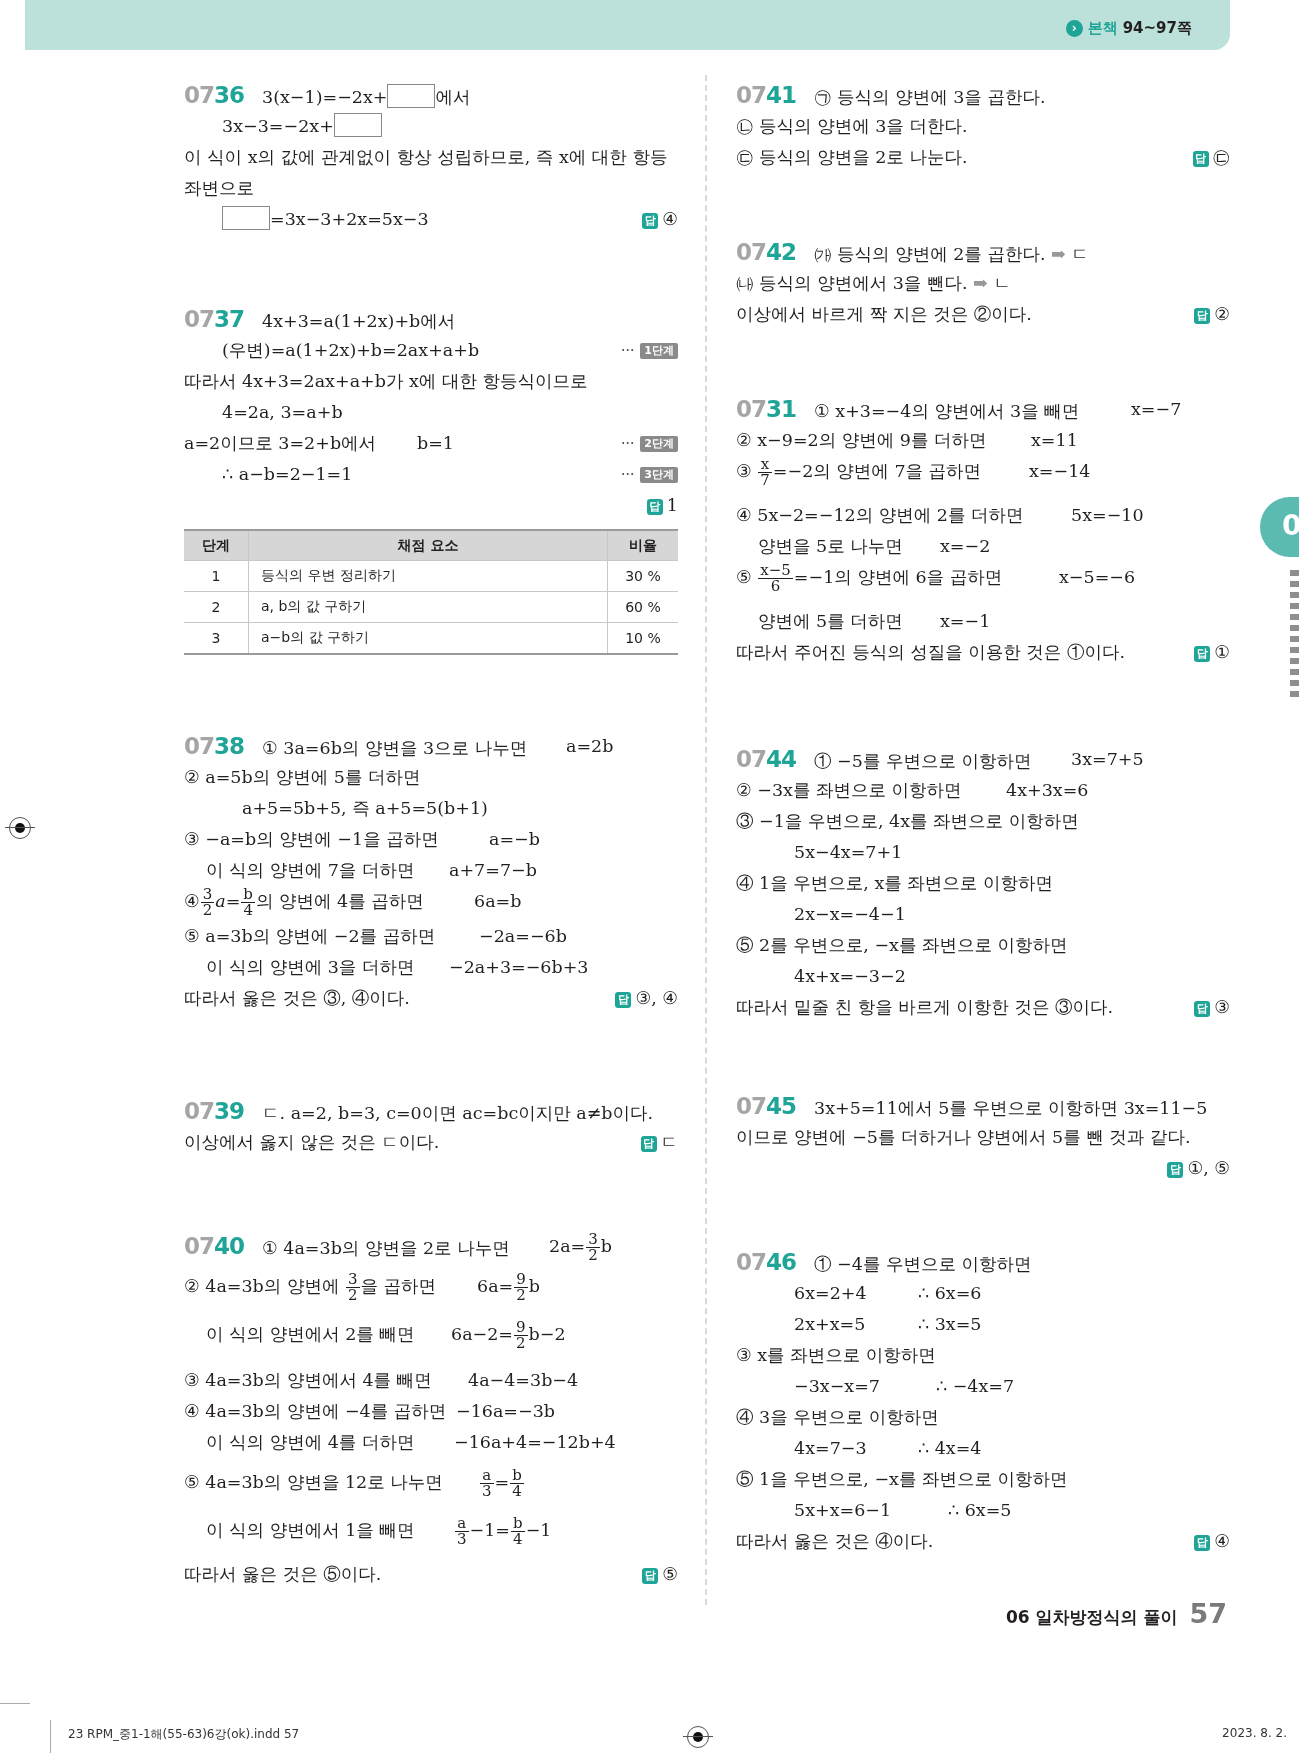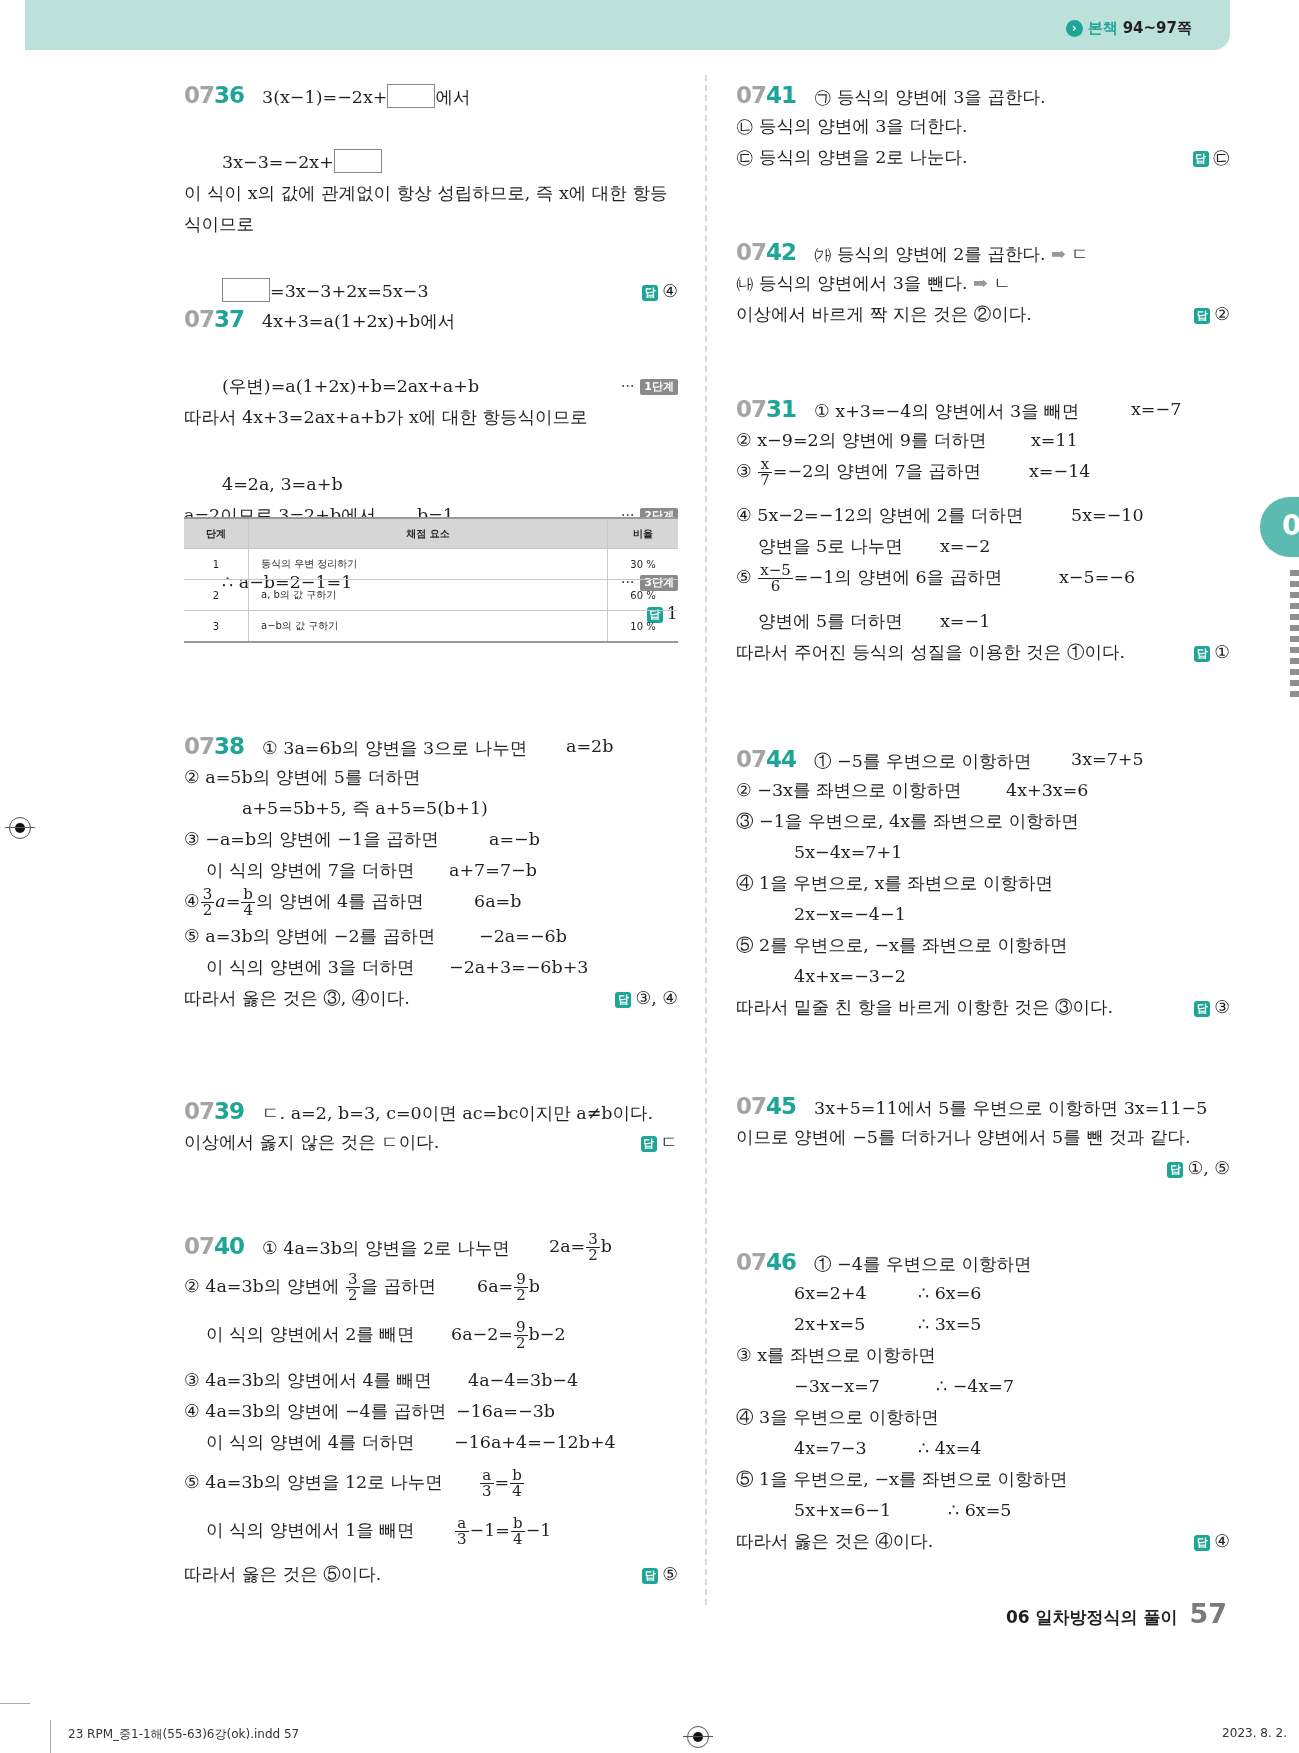--- a/index.html
+++ b/index.html
@@ -17,37 +17,37 @@
               border-radius:30px 0 0 30px; }
   .side-tab span { position:absolute; left:22px; top:12px; color:#fff; font-family:"DejaVu Sans",sans-serif;
                    font-weight:bold; font-size:28px; }
   .side-text { position:absolute; left:1290px; top:570px; width:9px; height:130px;
                background:repeating-linear-gradient(#333 0 6px, transparent 6px 11px); opacity:.55; }
   .problem { position:absolute; font-size:17.5px; line-height:31px; }
   .line { white-space:nowrap; position:relative; height:31px; }
   .num { font-family:"DejaVu Sans","Liberation Sans",sans-serif; font-weight:bold; font-size:23px;
          letter-spacing:-1px; margin-right:18px; }
   .num .g { color:#a5a5a5; } .num .t { color:#1fa597; }
-  .ind1 { padding-left:38px;margin-top:36px; } .ind2 { padding-left:22px; } .ind3 { padding-left:58px; }
+  .ind1 { padding-left:38px; } .ind2 { padding-left:22px; } .ind3 { padding-left:58px; }
   .ans { position:absolute; right:0; top:0; white-space:nowrap; }
   .ans-badge { display:inline-block; width:16px; height:16px; background:#1fa597; border-radius:3px;
                color:#fff; font-family:"DejaVu Sans",sans-serif; font-size:11px; line-height:16px;
                text-align:center; font-weight:bold; vertical-align:1px; margin-right:4px; }
   .res { position:absolute; top:0; white-space:nowrap; }
   .blank { display:inline-block; width:46px; height:22px; border:1px solid #888; vertical-align:-5px; }
   .step { position:absolute; right:0; top:0; white-space:nowrap; font-size:14px; color:#444; }
   .step-badge { display:inline-block; background:#8a8a8a; color:#fff; font-family:"DejaVu Sans",sans-serif;
                 font-size:11px; font-weight:bold; padding:0 4px; height:16px; line-height:16px;
                 border-radius:2px; margin-left:6px; vertical-align:1px; }
   i { font-style:italic; }
   .frac { display:inline-block; vertical-align:middle; text-align:center; font-size:15px; line-height:15px; margin:0 1px; }
   .frac .n { display:block; border-bottom:1px solid #231f20; padding:0 2px; }
   .frac .d { display:block; padding:0 2px; }
-  table.score { position:absolute; left:184px; top:517px; width:494px; border-collapse:collapse;
-                font-family:"DejaVu Sans","Liberation Sans",sans-serif; font-size:10px; }
+  table.score { position:absolute; left:184px; top:529px; width:494px; border-collapse:collapse;
+                font-family:"DejaVu Sans","Liberation Sans",sans-serif; font-size:14px; }
   table.score th { background:#d6d6d6; height:27px; font-weight:bold; border-top:2px solid #9a9a9a; }
   table.score td { height:28px; border-top:1px solid #c8c8c8; }
   table.score tr:last-child td { border-bottom:2px solid #9a9a9a; }
   table.score th + th, table.score td + td { border-left:1px solid #c8c8c8; }
   .c { text-align:center; } .l { padding-left:12px; }
   .chapter { position:absolute; right:72px; top:1598px; font-family:"DejaVu Sans","Liberation Sans",sans-serif;
              font-size:17px; font-weight:bold; color:#231f20; display:flex; align-items:flex-end; gap:12px; }
   .chapter .pg { font-size:27px; color:#7a7a7a; }
   .slug { position:absolute; top:1726px; font-family:"DejaVu Sans","Liberation Sans",sans-serif; font-size:12px; color:#333; }
   .reg { position:absolute; width:20px; height:20px; border:1px solid #555; border-radius:50%; }
@@ -70,21 +70,21 @@
 <div class="divider"></div>
 <div class="side-tab">
     <span>0</span>
   </div>
 <div class="side-text"></div>
 
 <div class="problem" style="left:184px; top:80px; width:494px;">
   <div class="line"><span class="num"><span class="g">07</span><span class="t">36</span></span><span>3(x−1)=−2x+</span><span class="blank"></span><span>에서</span></div>
   <div class="line ind1"><span>3x−3=−2x+</span><span class="blank"></span></div>
   <div class="line"><span>이 식이 x의 값에 관계없이 항상 성립하므로, 즉 x에 대한 항등</span></div>
-  <div class="line"><span>식이므로</span></div>
+  <div class="line"><span>좌변으로</span></div>
   <div class="line ind1"><span class="blank"></span><span>=3x−3+2x=5x−3</span>
     <span class="ans"><span class="ans-badge">답</span><span>④</span></span></div>
 </div>
 
 <div class="problem" style="left:184px; top:304px; width:494px;">
   <div class="line"><span class="num"><span class="g">07</span><span class="t">37</span></span><span>4x+3=a(1+2x)+b에서</span></div>
   <div class="line ind1"><span>(우변)=a(1+2x)+b=2ax+a+b</span>
     <span class="step"><span>···</span><span class="step-badge">1단계</span></span></div>
   <div class="line"><span>따라서 4x+3=2ax+a+b가 x에 대한 항등식이므로</span></div>
   <div class="line ind1"><span>4=2a, 3=a+b</span></div>

